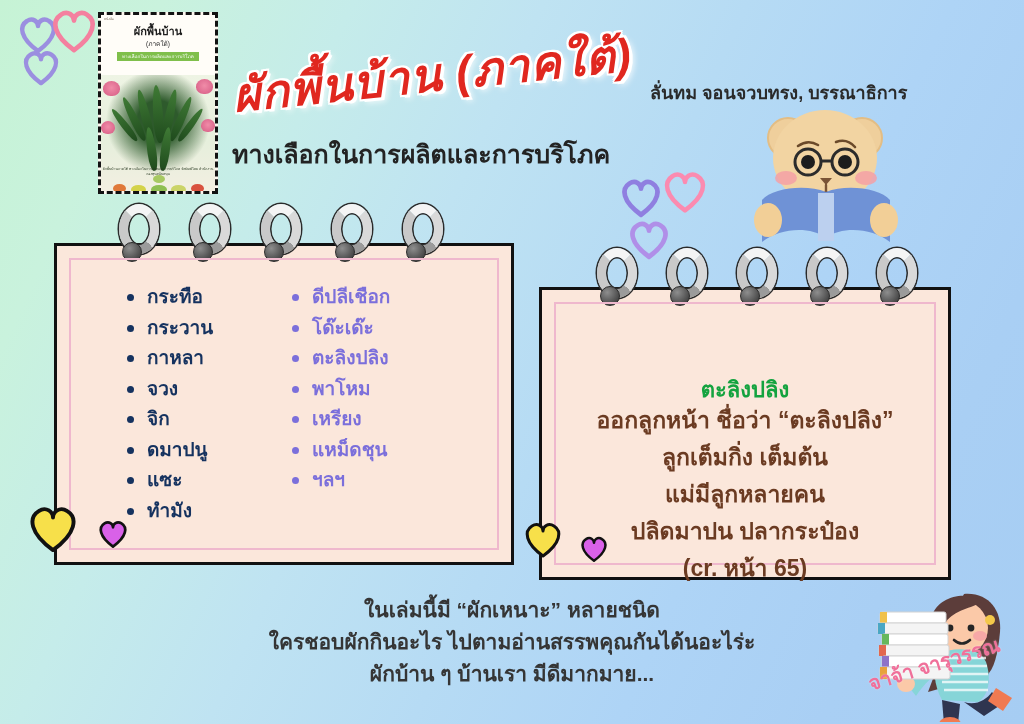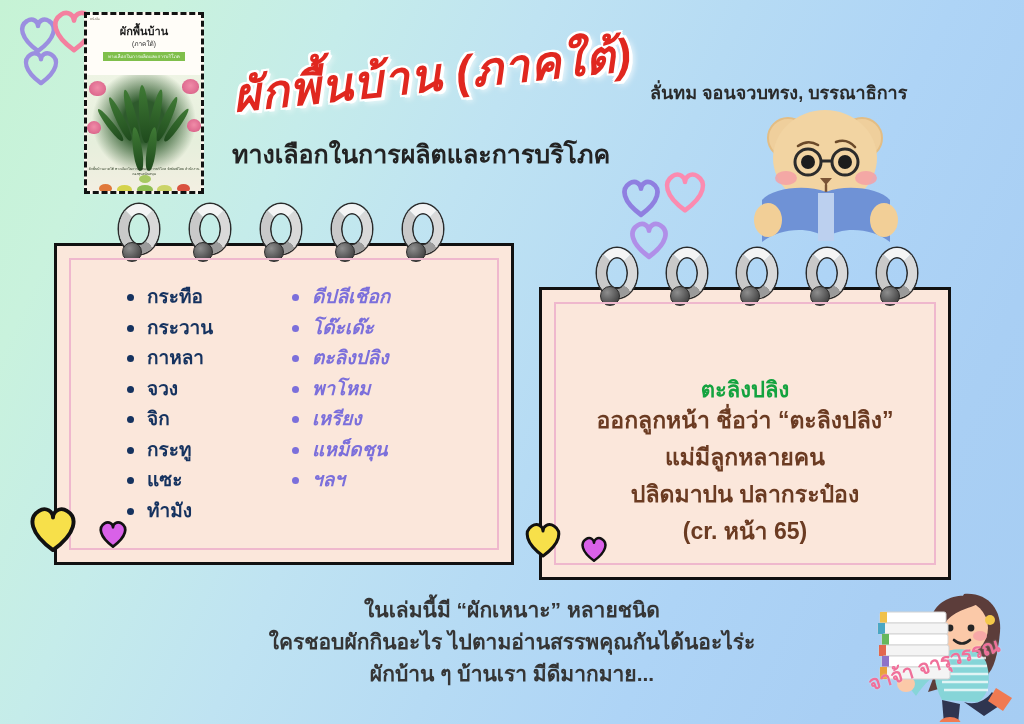--- a/index.html
+++ b/index.html
@@ -22,21 +22,21 @@
   
   .heart-outline, .heart-solid {
     position: absolute;
     transform-origin: center;
   }
   .heart-outline svg, .heart-solid svg { display: block; overflow: visible; }
 
   
   #book-cover {
     position: absolute;
-    left: 84px; top: 12px;
+    left: 98px; top: 12px;
     width: 120px; height: 182px;
     border: 3.5px dashed #121212;
     background: #fdf7ef;
     overflow: hidden;
   }
   #book-cover .bc-top {
     position: relative;
     height: 60px;
     background: #fffdf8;
     text-align: center;
@@ -325,26 +325,26 @@
         </div>
     </div>
     <div class="inner-border"></div>
 
     <ul class="list-col" id="list-left" style="left:68px; top:36px;">
       <li>กระทือ</li>
       <li>กระวาน</li>
       <li>กาหลา</li>
       <li>จวง</li>
       <li>จิก</li>
-      <li>กระทู</li>
+      <li>ดมาปนู</li>
       <li>แซะ</li>
       <li>ทำมัง</li>
     </ul>
 
-    <ul class="list-col" id="list-right" style="left:233px; top:36px;font-style:italic;">
+    <ul class="list-col" id="list-right" style="left:233px; top:36px;">
       <li>ดีปลีเชือก</li>
       <li>โด๊ะเด๊ะ</li>
       <li>ตะลิงปลิง</li>
       <li>พาโหม</li>
       <li>เหรียง</li>
       <li>แหม็ดชุน</li>
       <li>ฯลฯ</li>
     </ul>
   </div>
 
@@ -369,20 +369,21 @@
       <div class="ring" style="left:335px;">
           <div class="loop"></div>
           <div class="knob"></div>
         </div>
     </div>
     <div class="inner-border"></div>
 
     <div id="tl-heading">ตะลิงปลิง</div>
     <div id="tl-body">
       <div>ออกลูกหน้า ชื่อว่า “ตะลิงปลิง”</div>
+      <div>ลูกเต็มกิ่ง เต็มต้น</div>
       <div>แม่มีลูกหลายคน</div>
       <div>ปลิดมาปน ปลากระป๋อง</div>
       <div>(cr. หน้า 65)</div>
     </div>
   </div>
 
   <div class="heart-solid" style="left:24px;top:502px;">
     <svg width="58" height="52" viewBox="0 0 44 40">
         <path d="M22 37 C4 24 3 12 11 7 C17 3 22 8 22 12 C22 8 27 3 33 7 C41 12 40 24 22 37 Z" fill="#f7e04a" stroke="#111" stroke-width="3" stroke-linejoin="round"></path>
       </svg>

